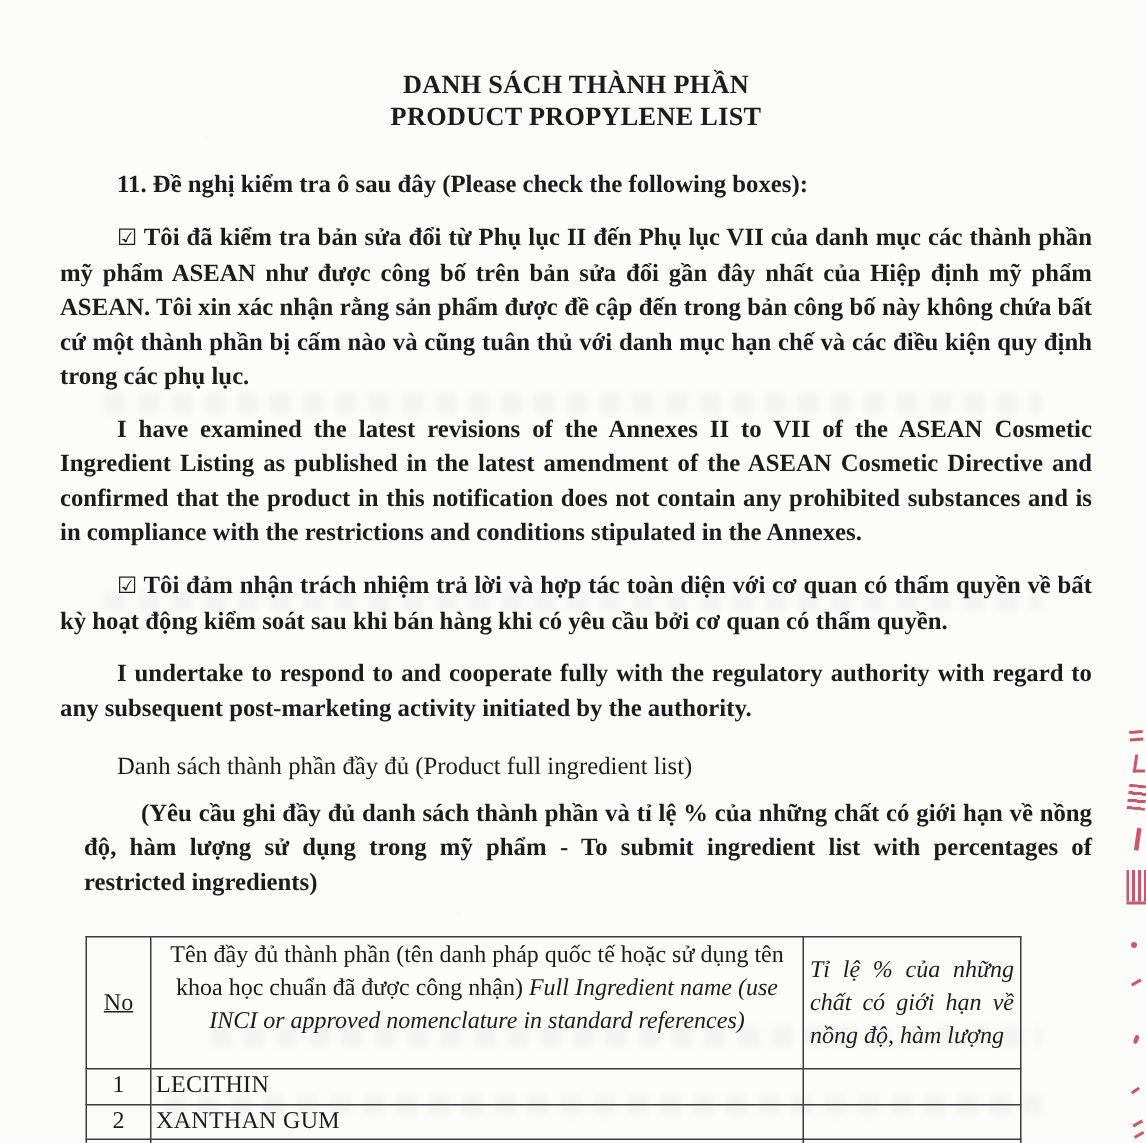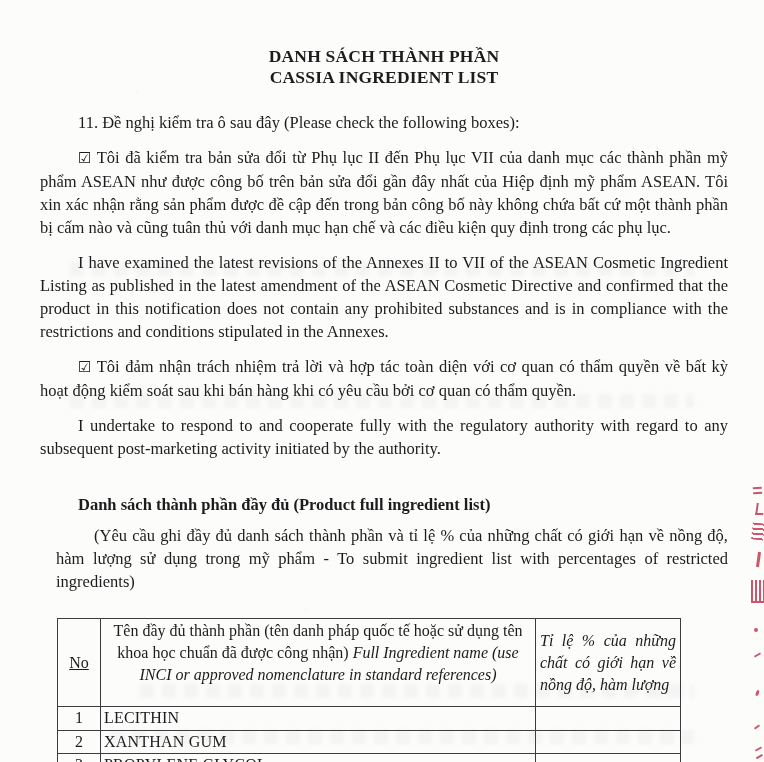--- a/index.html
+++ b/index.html
@@ -30,29 +30,29 @@
     font-size:17.5px;
     line-height:21px;
     letter-spacing:0.2px;
   }
   .para{
     font-size:16.5px;
     line-height:23px;
     text-align:justify;
     margin-top:12px;
   }
-  .indent{text-indent:38px;}
+  .indent{text-indent:38px;font-weight:bold;}
   .item11{margin-top:23px;}
   .cb{
     font-family:"DejaVu Sans",sans-serif;
     font-size:15px;
   }
   .section-heading{
-    margin-top:33px;
-    font-weight:bold;
+    margin-top:16px;
+    font-weight:normal;
     font-size:16.5px;
     line-height:23px;
     text-indent:38px;
   }
   .section-note{margin-top:8px;margin-left:16px;}
   
   .tbl-wrap{margin:25px 0 0 17px;}
   table{
     border-collapse:collapse;
     width:623px;
@@ -110,21 +110,21 @@
   .rm10{top:748px;right:2px;width:7px;height:2px;background:var(--red-ink);transform:rotate(-30deg);box-shadow:-3px 7px 0 var(--red-ink);}
 </style>
 </head>
 <body>
 
 <div class="page">
   <div class="content">
 
     <div class="title">
       <div>DANH SÁCH THÀNH PHẦN</div>
-      <div>CASSIA INGREDIENT LIST</div>
+      <div>PRODUCT PROPYLENE LIST</div>
     </div>
 
     <p class="para indent item11">11. Đề nghị kiểm tra ô sau đây (Please check the following boxes):</p>
 
     <p class="para indent"><span class="cb">☑</span> <span>Tôi đã kiểm tra bản sửa đổi từ Phụ lục II đến Phụ lục VII của danh mục các thành phần mỹ phẩm ASEAN như được công bố trên bản sửa đổi gần đây nhất của Hiệp định mỹ phẩm ASEAN. Tôi xin xác nhận rằng sản phẩm được đề cập đến trong bản công bố này không chứa bất cứ một thành phần bị cấm nào và cũng tuân thủ với danh mục hạn chế và các điều kiện quy định trong các phụ lục.</span></p>
 
     <p class="para indent">I have examined the latest revisions of the Annexes II to VII of the ASEAN Cosmetic Ingredient Listing as published in the latest amendment of the ASEAN Cosmetic Directive and confirmed that the product in this notification does not contain any prohibited substances and is in compliance with the restrictions and conditions stipulated in the Annexes.</p>
 
     <p class="para indent"><span class="cb">☑</span> <span>Tôi đảm nhận trách nhiệm trả lời và hợp tác toàn diện với cơ quan có thẩm quyền về bất kỳ hoạt động kiểm soát sau khi bán hàng khi có yêu cầu bởi cơ quan có thẩm quyền.</span></p>
 

